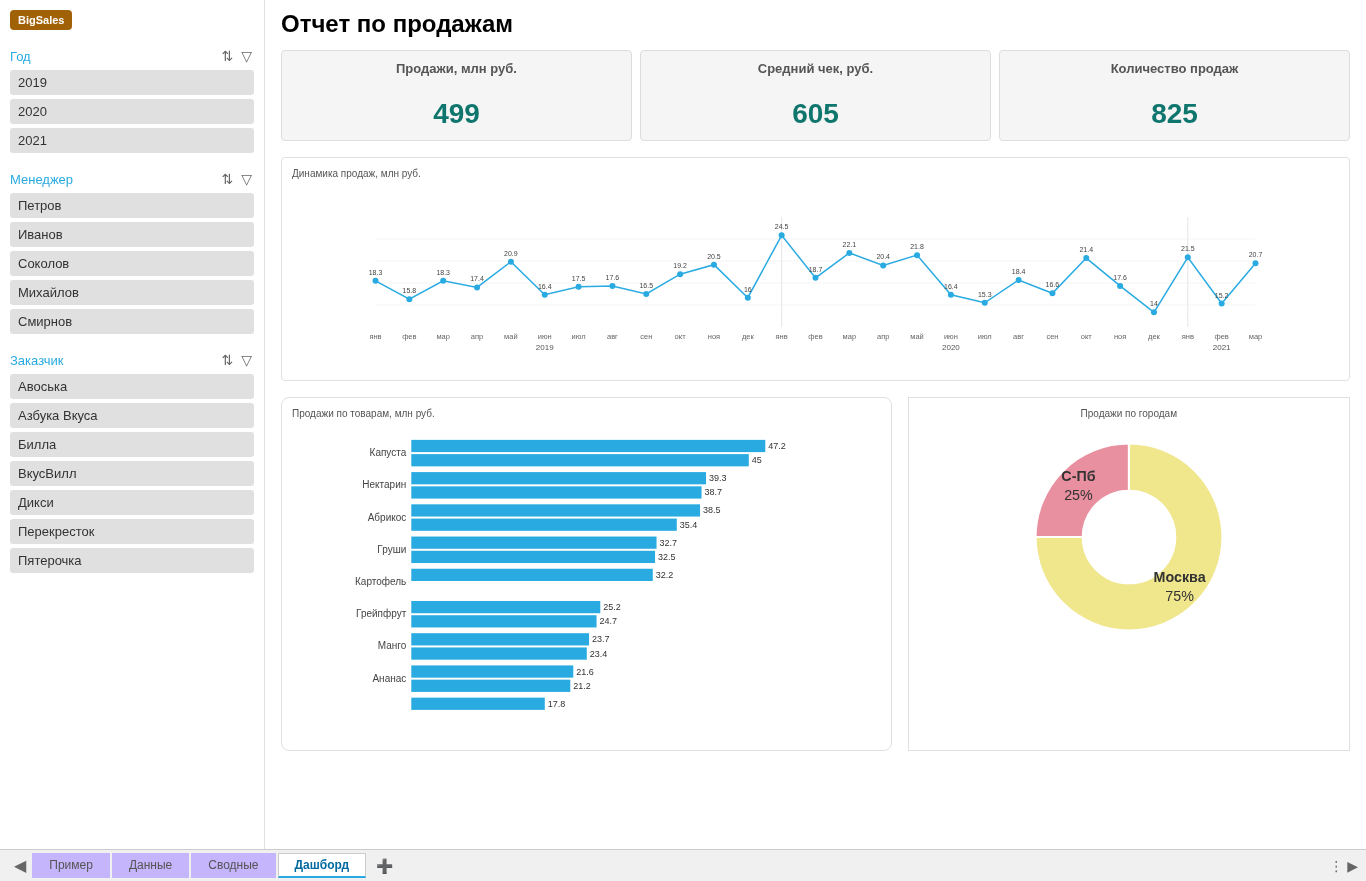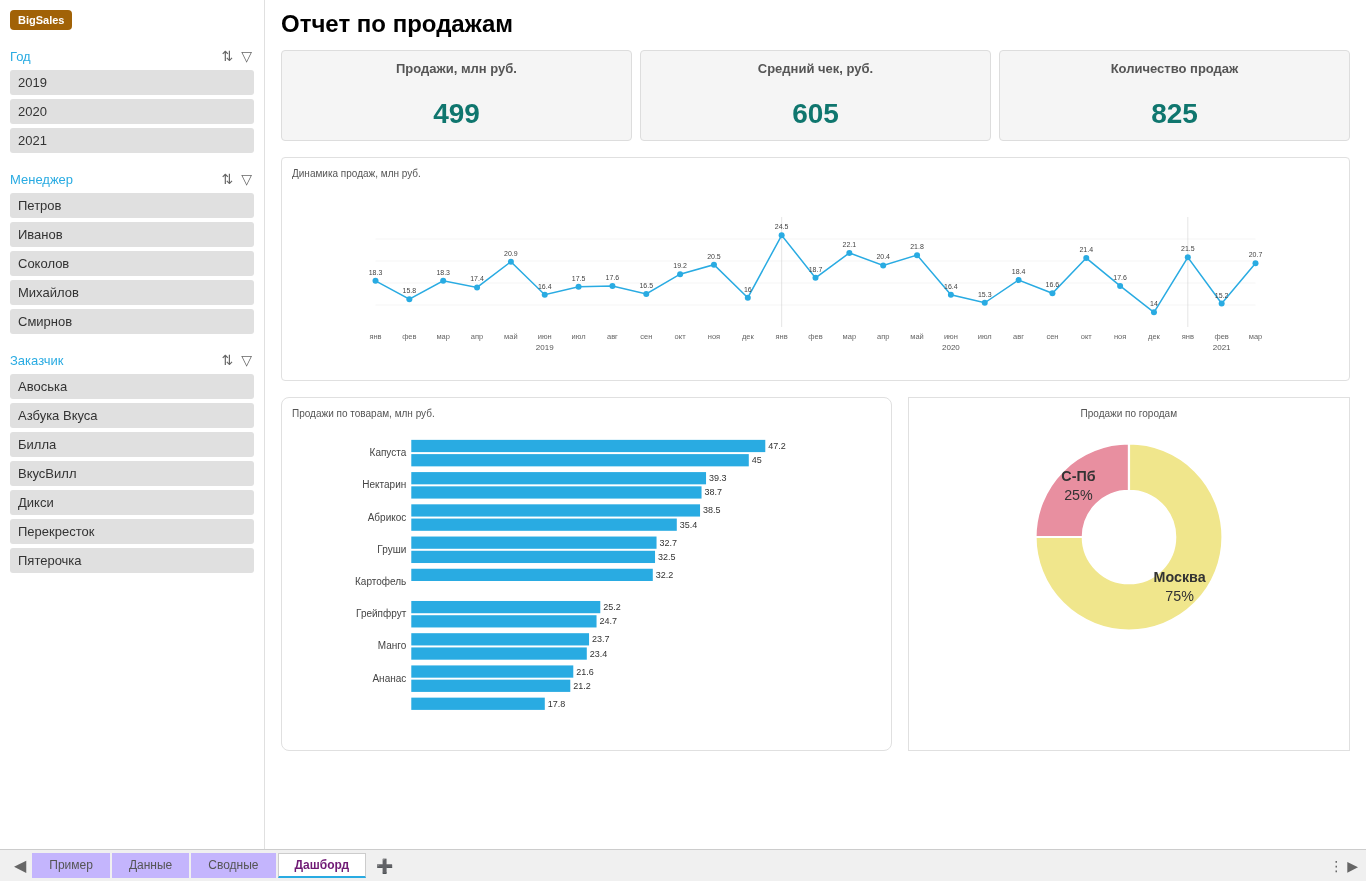--- a/index.html
+++ b/index.html
@@ -40,21 +40,21 @@
     .line-chart-container { border: 1px solid #e0e0e0; border-radius: 4px; padding: 10px; margin-bottom: 16px; background: #fff; }
 
     .bottom-charts { display: flex; gap: 16px; }
     .bar-chart-container { flex: 1.4; border: 1px solid #e0e0e0; border-radius: 8px; padding: 10px; background: #fff; }
     .pie-chart-container { flex: 1; border: 1px solid #e0e0e0; border-radius: 0; padding: 10px; background: #fff; display: flex; flex-direction: column; align-items: center; }
 
     
     .tab-bar { height: 32px; background: #f0f0f0; border-top: 1px solid #ccc; display: flex; align-items: center; padding: 0 8px; gap: 0; }
     .tab-nav-btn { background: none; border: none; cursor: pointer; color: #666; font-size: 16px; padding: 0 6px; }
     .tab { padding: 4px 16px; font-size: 12px; cursor: pointer; border: 1px solid transparent; border-bottom: none; margin-right: 2px; color: #555; background: #c4b5fd; }
-    .tab.active { background: #fff; border-color: #ccc; color: #701a75; font-weight: bold; border-bottom: 2px solid #29abe2; }
+    .tab.active { background: #fff; border-color: #ccc; color: #0369a1; font-weight: bold; border-bottom: 2px solid #29abe2; }
     .tab-add { padding: 4px 8px; cursor: pointer; font-size: 14px; color: #555; }
     .tab-bar-right { margin-left: auto; display: flex; gap: 4px; color: #666; font-size: 14px; }
 
     
     .line-chart-svg { width: 100%; height: 180px; }
   </style>
 </head>
 <body>
 
 <div class="app-container">

